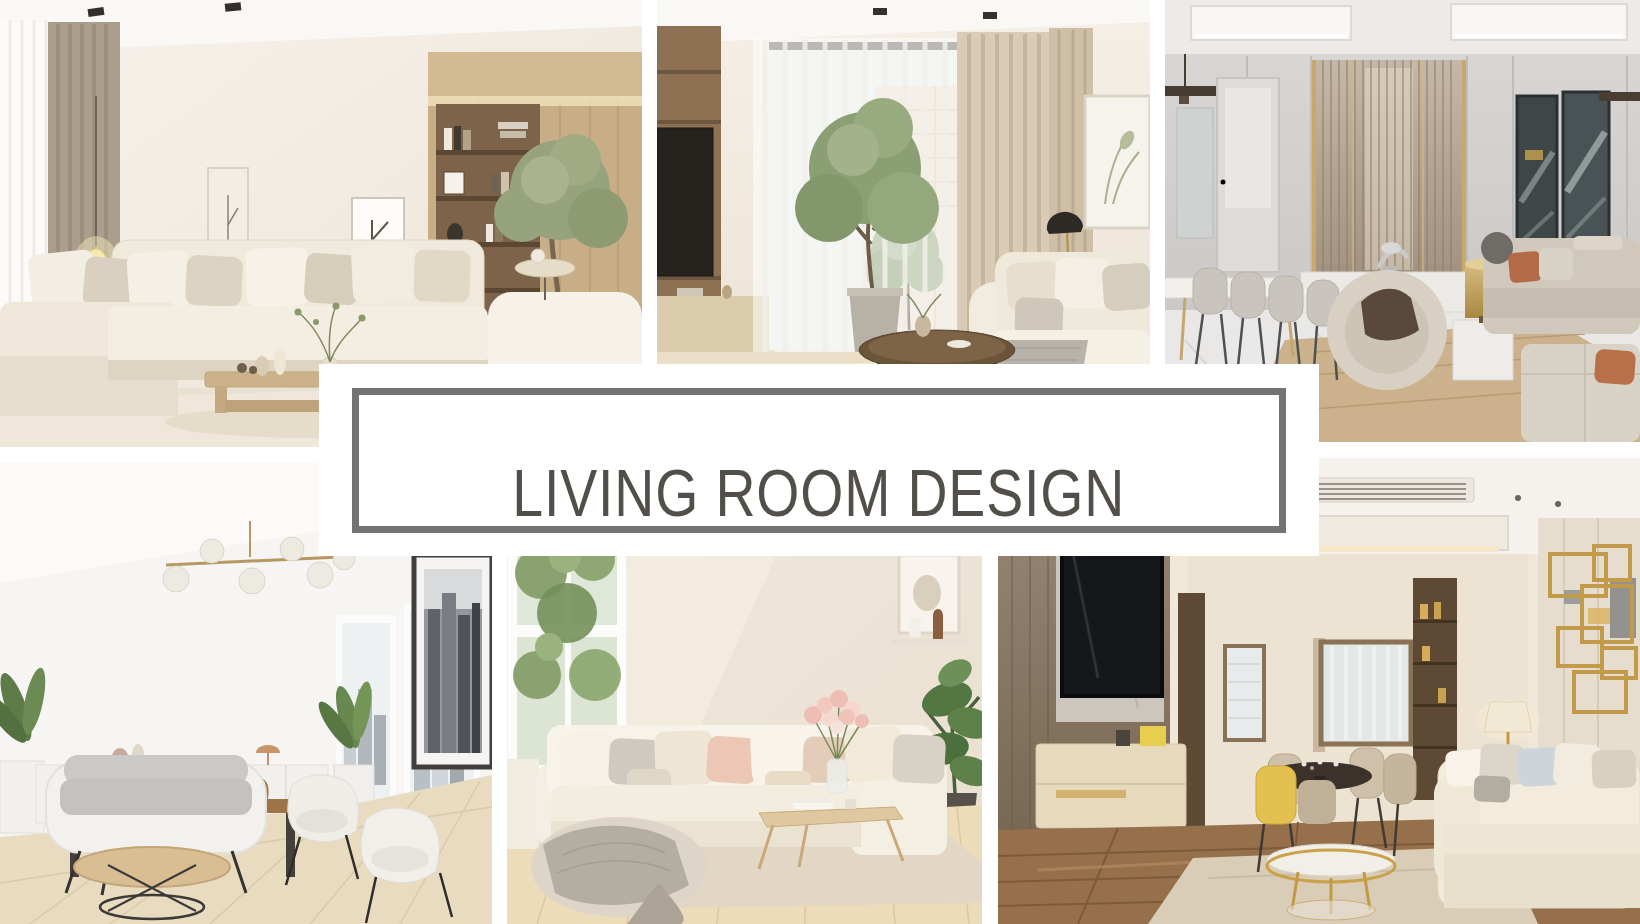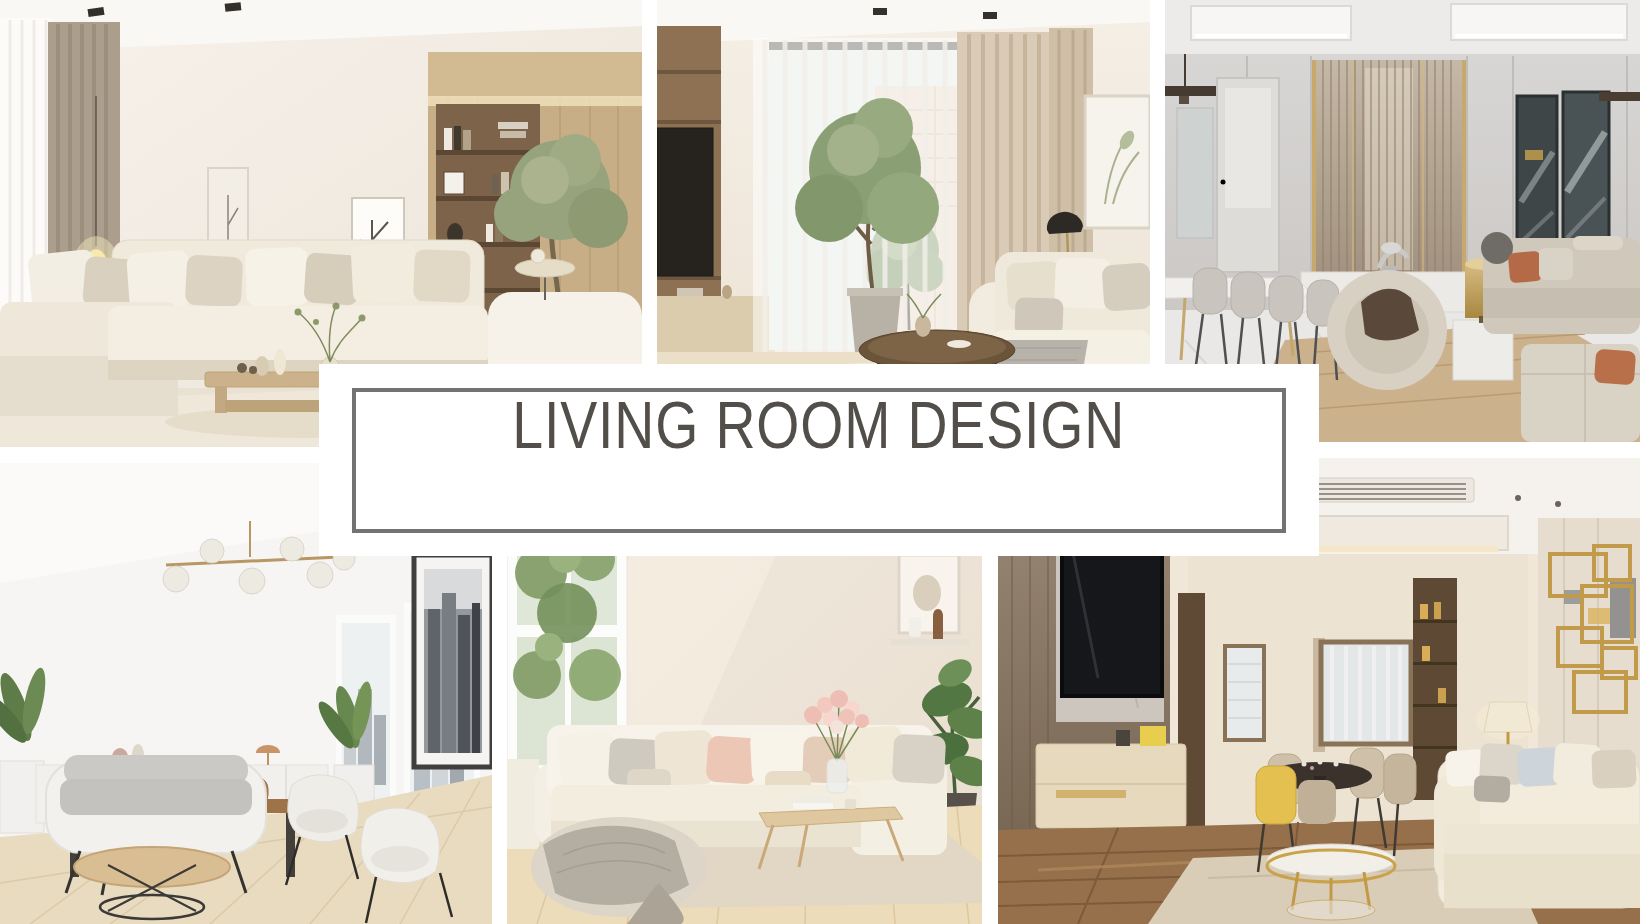--- a/index.html
+++ b/index.html
@@ -8,21 +8,21 @@
   .tile{position:absolute;overflow:hidden;background:#e9e2d6;}
   .tile svg{display:block;}
   #tile-tl{left:0;top:0;width:642px;height:447px;}
   #tile-tm{left:657px;top:0;width:493px;height:447px;}
   #tile-tr{left:1165px;top:0;width:475px;height:442px;}
   #tile-bl{left:0;top:463px;width:492px;height:461px;}
   #tile-bm{left:507px;top:463px;width:475px;height:461px;}
   #tile-br{left:998px;top:458px;width:642px;height:466px;}
   .banner{position:absolute;left:319px;top:364px;width:1000px;height:192px;background:#ffffff;z-index:5;}
   .banner-border{position:absolute;left:33px;right:33px;top:24px;bottom:23px;
-                 border:4px solid #737373;display:flex;align-items:flex-start;justify-content:center;}
+                 border:7px solid #737373;display:flex;align-items:flex-end;justify-content:center;}
   .banner-title{margin:0;font-family:"Liberation Sans",sans-serif;font-weight:400;
                 font-size:66px;line-height:1;color:#524f4a;letter-spacing:1px;
                 transform:scaleX(0.84);white-space:nowrap;}
 </style>
 </head>
 <body>
 
 <div class="canvas">
 
   <figure class="tile" id="tile-tl" style="margin:0" role="img" aria-label="Bright living room with cream sectional sofa, taupe drapes, glowing floor lamp, wood coffee table and built-in wooden shelves with a green tree">

